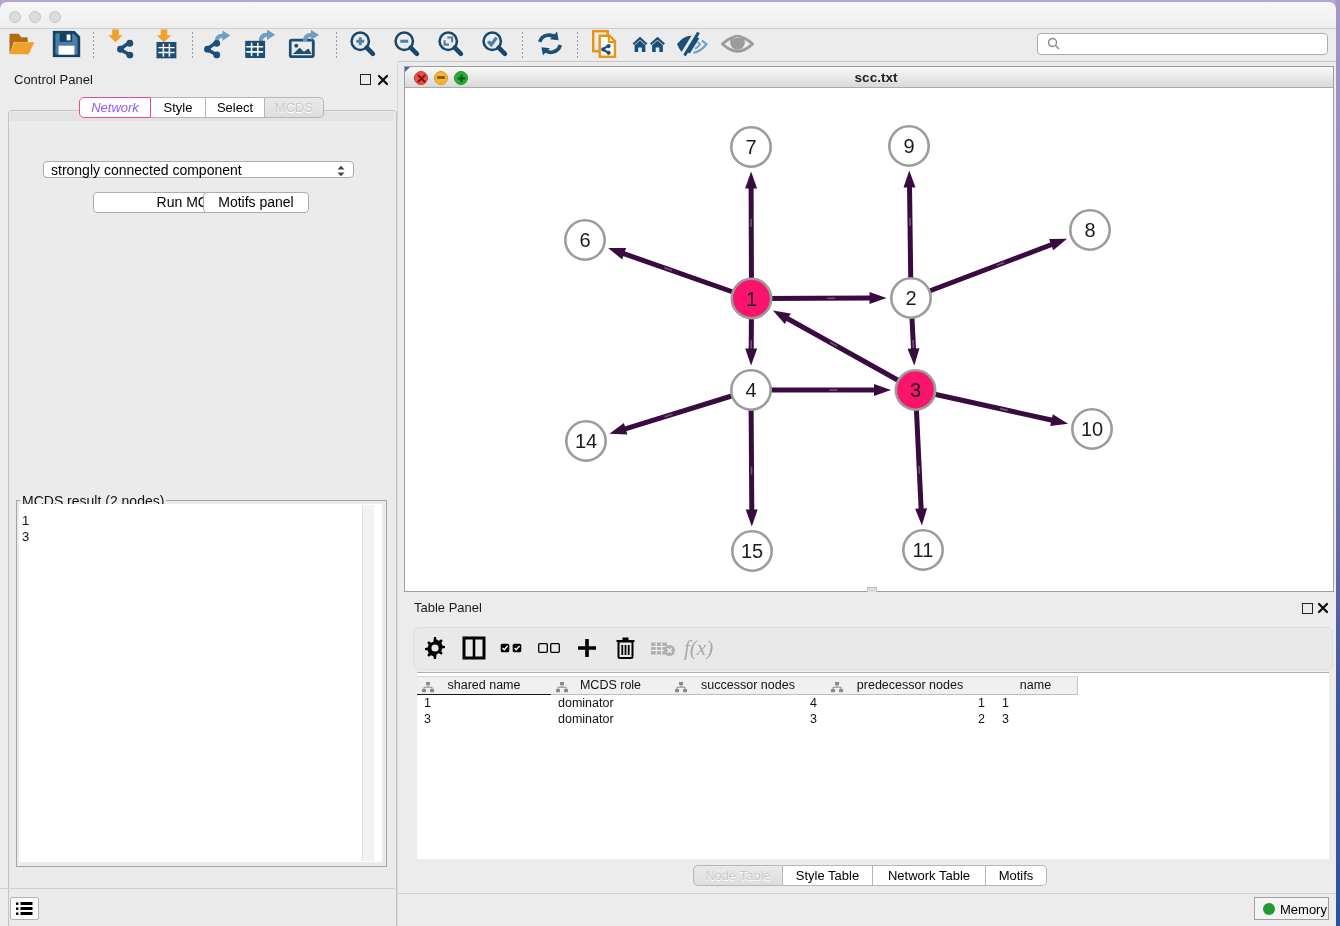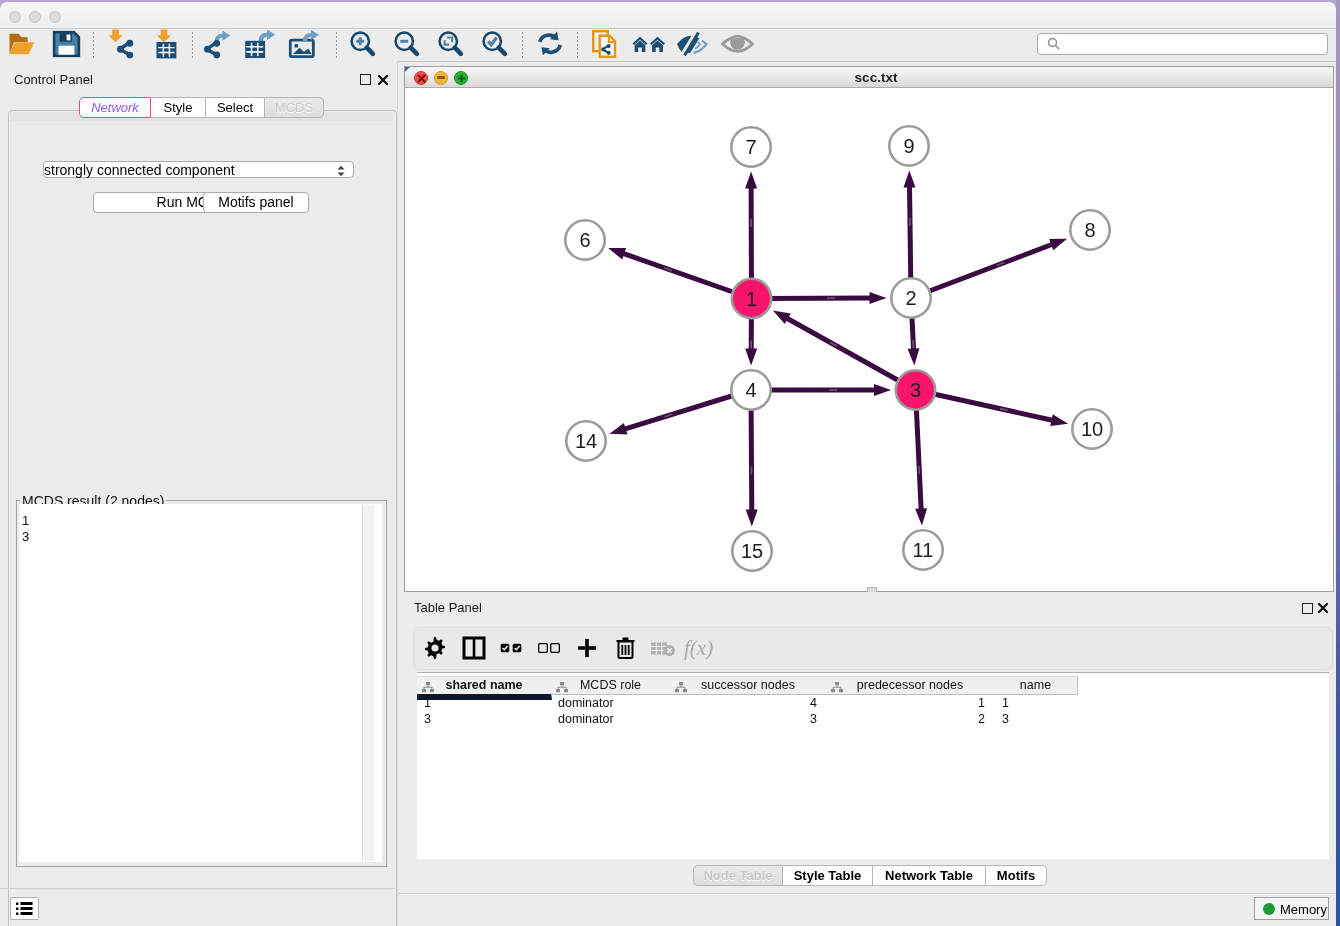--- a/index.html
+++ b/index.html
@@ -178,21 +178,21 @@
   <div class="abs" style="left:8px;top:49px;width:387px;height:831px;background:#ebebeb;border:1px solid #c2c2c2;border-radius:4px;"></div>
   <div class="abs" style="left:10px;top:51px;width:383px;height:9px;background:#e3e3e3;"></div>
 
   <div class="abs" id="cp-tabs" style="left:79px;top:36px;height:21px;font-size:13px;display:flex;">
     <div style="width:70px;height:19px;background:#fff;border:1px solid #ec4899;border-radius:5px 0 0 5px;text-align:center;line-height:19px;color:#8b5cf6;font-style:italic;">Network</div>
     <div style="width:54px;height:19px;background:#fff;border:1px solid #b6b6b6;border-left:none;text-align:center;line-height:19px;color:#000;">Style</div>
     <div style="width:58px;height:19px;background:#fff;border:1px solid #b6b6b6;border-left:none;text-align:center;line-height:19px;color:#000;">Select</div>
     <div style="width:58px;height:19px;background:linear-gradient(#e9e9e9,#dedede);border:1px solid #b6b6b6;border-left:none;border-radius:0 5px 5px 0;text-align:center;line-height:19px;color:#c9c9c9;text-shadow:0 1px 0 #fff;">MCDS</div>
   </div>
 
-  <div class="abs" style="left:43px;top:100px;width:311px;height:17px;background:#fff;border:1px solid #acacac;border-radius:4px;font-size:14px;color:#000;line-height:17px;box-sizing:border-box;">strongly connected component
+  <div class="abs" style="left:43px;top:100px;width:311px;height:17px;background:#fff;border:1px solid #acacac;border-radius:4px;font-size:14px;color:#000;line-height:17px;padding-left:7px;box-sizing:border-box;">strongly connected component
     <svg class="abs" style="right:7px;top:2.5px;" width="10" height="12" viewBox="0 0 10 12">
         <path d="M1.5 4.4 L5 0.8 L8.5 4.4 Z" fill="#444"></path>
         <path d="M1.5 7.6 L5 11.2 L8.5 7.6 Z" fill="#444"></path>
       </svg>
   </div>
 
   <div class="abs" style="left:93px;top:131px;width:100px;height:19px;background:#fff;border:1px solid #acacac;border-radius:4px;font-size:14px;color:#000;text-align:center;line-height:19px;padding-left:48px;">Run MCDS</div>
   <div class="abs" style="left:203px;top:131px;width:104px;height:19px;background:#fff;border:1px solid #acacac;border-radius:4px;font-size:14px;color:#000;text-align:center;line-height:19px;">Motifs panel</div>
 
   <div class="abs" style="left:16px;top:439px;width:369px;height:365px;border:1px solid #a4a4a4;"></div>
@@ -357,21 +357,21 @@
         </g>
         <circle cx="18.5" cy="9.5" r="5.5" fill="#555"></circle>
         <path d="M16.3 7.3 L20.7 11.7 M20.7 7.3 L16.3 11.7" stroke="#fff" stroke-width="1.4"></path>
       </g>
     </svg>
   <div class="abs" style="left:286px;top:44px;font-family:'Liberation Serif',serif;font-style:italic;font-size:21px;color:#a9a9a9;">f(x)</div>
 
   <div class="abs" style="left:19px;top:80px;width:912px;height:186px;background:#fff;border-top:1px solid #b0b0b0;"></div>
 
   <div class="abs" id="thead" style="left:19px;top:84px;height:18px;font-size:12.5px;color:#111;">
-    <div class="abs" style="left:0px;top:0;width:134px;height:17px;background:#f0f0f0;border-right:1px solid #c6c6c6;border-bottom:6px solid #0f172a;border-top:1px solid #d8d8d8;text-align:center;line-height:17px;font-weight:bold;"><span style="position:absolute;left:5px;top:3px;"><svg width="12" height="11" viewBox="0 0 12 11" style="vertical-align:-1px;">
+    <div class="abs" style="left:0px;top:0;width:134px;height:17px;background:#f0f0f0;border-right:1px solid #c6c6c6;border-bottom:1px solid #0f172a;border-top:1px solid #d8d8d8;text-align:center;line-height:17px;"><span style="position:absolute;left:5px;top:3px;"><svg width="12" height="11" viewBox="0 0 12 11" style="vertical-align:-1px;">
             <g fill="#8a8a8a">
               <rect x="4" y="0" width="4" height="3.2"></rect>
               <rect x="0" y="7" width="4" height="3.2"></rect>
               <rect x="8" y="7" width="4" height="3.2"></rect>
             </g>
             <path d="M6 3.2 L6 5.2 M2 7 L2 5.2 L10 5.2 L10 7" stroke="#8a8a8a" stroke-width="1" fill="none"></path>
           </svg></span>shared name</div>
     <div class="abs" style="left:134px;top:0;width:119px;height:17px;background:#f0f0f0;border-right:1px solid #c6c6c6;border-bottom:1px solid #bdbdbd;border-top:1px solid #d8d8d8;text-align:center;line-height:17px;"><span style="position:absolute;left:5px;top:3px;"><svg width="12" height="11" viewBox="0 0 12 11" style="vertical-align:-1px;">
             <g fill="#8a8a8a">
               <rect x="4" y="0" width="4" height="3.2"></rect>
@@ -409,21 +409,21 @@
       </div>
       <div class="abs" style="left:0;top:16px;height:16px;width:660px;">
         <div class="abs" style="left:7px;width:120px;">3</div>
         <div class="abs" style="left:141px;width:110px;">dominator</div>
         <div class="abs" style="left:253px;width:147px;text-align:right;">3</div>
         <div class="abs" style="left:409px;width:159px;text-align:right;">2</div>
         <div class="abs" style="left:585px;width:70px;">3</div>
       </div>
   </div>
 
-  <div class="abs" id="tp-tabs" style="left:295px;top:273px;height:21px;font-size:13px;display:flex;font-weight:bold;">
+  <div class="abs" id="tp-tabs" style="left:295px;top:273px;height:21px;font-size:13px;display:flex;">
     <div style="width:88px;height:19px;background:linear-gradient(#e9e9e9,#dedede);border:1px solid #b6b6b6;border-radius:5px 0 0 5px;text-align:center;line-height:19px;color:#c9c9c9;text-shadow:0 1px 0 #fff;">Node Table</div>
     <div style="width:89px;height:19px;background:#fff;border:1px solid #b6b6b6;border-left:none;text-align:center;line-height:19px;color:#000;">Style Table</div>
     <div style="width:112px;height:19px;background:#fff;border:1px solid #b6b6b6;border-left:none;text-align:center;line-height:19px;color:#000;">Network Table</div>
     <div style="width:60px;height:19px;background:#fff;border:1px solid #b6b6b6;border-left:none;border-radius:0 5px 5px 0;text-align:center;line-height:19px;color:#000;">Motifs</div>
   </div>
 </div>
 
 <div class="abs" style="left:398px;top:893px;width:938px;height:1px;background:#cfcfcf;"></div>
 <div class="abs" id="membtn" style="left:1254px;top:897px;width:75px;height:23px;background:#f4f4f4;border:1px solid #9f9f9f;box-sizing:border-box;">
   <div class="abs" style="left:8px;top:5px;width:12px;height:12px;border-radius:50%;background:#1f9932;"></div>

